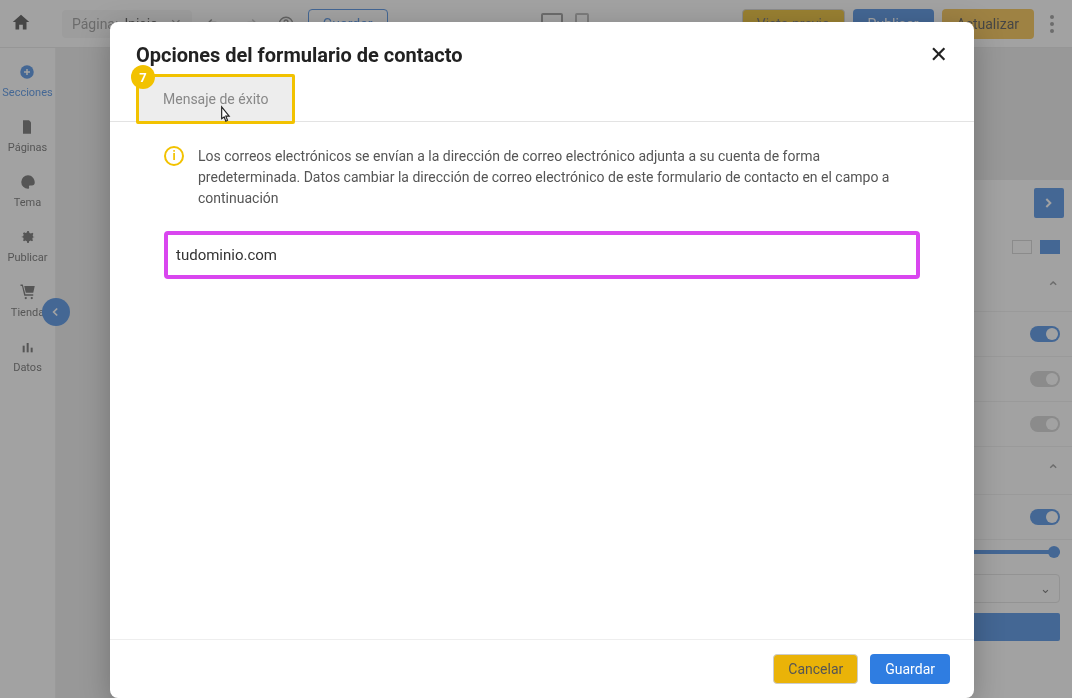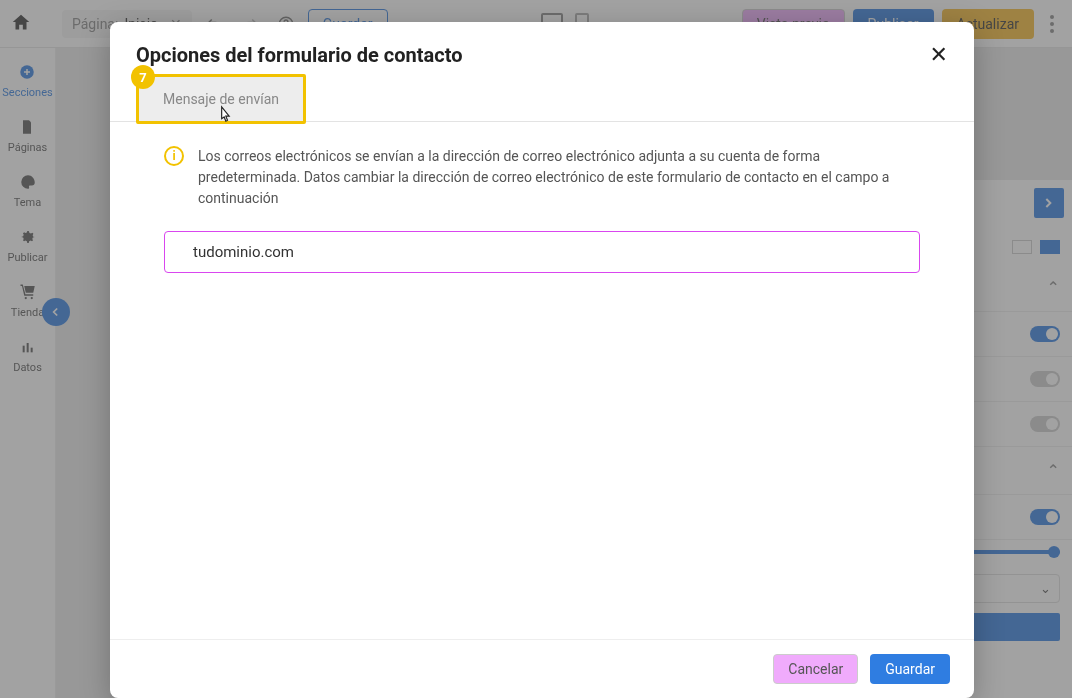--- a/index.html
+++ b/index.html
@@ -10,21 +10,21 @@
   .topbar .home-ico { width: 24px; height: 24px; color: #333; }
   .page-sel { margin-left: 20px; display: flex; align-items: center; gap: 6px; font-size: 14px; color: #666; background: #f4f4f4; padding: 6px 10px; border-radius: 4px; }
   .page-sel .lbl { color: #888; }
   .page-sel .val { color: #333; }
   .page-sel .x { margin-left: 6px; color: #888; }
   .tool-ico { width: 28px; height: 28px; display: flex; align-items: center; justify-content: center; color: #777; }
   .btn { padding: 6px 14px; border-radius: 4px; font-size: 14px; cursor: pointer; border: 1px solid transparent; display: inline-flex; align-items: center; }
   .btn-outline-primary { border-color: #2f7de1; color: #2f7de1; background: #fff; }
   .btn-primary { background: #2f7de1; color: #fff; }
   .btn-warning { background: #f5b82e; color: #333; }
-  .btn-light-outline { border: 1px solid #ccc; color: #555; background: #f0abfc; }
+  .btn-light-outline { border: 1px solid #ccc; color: #555; background: #eab308; }
   .spacer { flex: 1; }
   .device-icons { display: flex; gap: 12px; margin: 0 16px; }
   .device-icons .dev { width: 22px; height: 22px; border: 2px solid #888; border-radius: 2px; }
   .device-icons .dev.mobile { width: 14px; height: 22px; border-color: #aaa; }
   .kebab { display: flex; flex-direction: column; gap: 3px; padding: 0 8px; }
   .kebab span { width: 4px; height: 4px; background: #888; border-radius: 50%; }
 
   
   .leftnav { position: absolute; left: 0; top: 48px; bottom: 0; width: 56px; background: #fff; border-right: 1px solid #eee; display: flex; flex-direction: column; align-items: center; padding-top: 14px; gap: 18px; }
   .nav-item { display: flex; flex-direction: column; align-items: center; gap: 4px; color: #555; font-size: 11px; cursor: pointer; }
@@ -69,21 +69,21 @@
   .mtab.active::after { content: ""; position: absolute; left: 0; right: 0; bottom: -1px; height: 3px; background: #2f7de1; }
   .mtab.highlighted { border: 3px solid #f2c200; background: #ededed; border-radius: 2px; margin: -3px 0; padding: 14px 24px; }
   .badge7 { position: absolute; top: -12px; left: -8px; width: 24px; height: 24px; background: #f2c200; color: #fff; border-radius: 50%; display: flex; align-items: center; justify-content: center; font-weight: 700; font-size: 13px; }
   .cursor-ico { position: absolute; top: 28px; left: 76px; width: 20px; height: 24px; pointer-events: none; }
 
   .modal-body { padding: 24px 54px; flex: 1; }
   .info-row { display: flex; gap: 14px; align-items: flex-start; }
   .info-ico { width: 20px; height: 20px; border: 2px solid #f2c200; border-radius: 50%; color: #f2c200; display: flex; align-items: center; justify-content: center; font-size: 12px; font-weight: 700; flex: none; }
   .info-text { font-size: 14px; color: #555; line-height: 1.5; }
   .domain-input { margin-top: 22px; }
-  .domain-input input { width: 100%; padding: 11px 28px; border: 1px solid #d946ef; border-radius: 4px; font-size: 15px; color: #333; outline: none; }
+  .domain-input input { width: 100%; padding: 11px 8px; border: 4px solid #d946ef; border-radius: 4px; font-size: 15px; color: #333; outline: none; }
 
   .modal-foot { padding: 14px 24px; display: flex; justify-content: flex-end; gap: 12px; border-top: 1px solid #eee; }
 </style>
 </head>
 <body>
 
 <div class="topbar">
   <div class="home-ico">
     <svg viewBox="0 0 24 24" width="22" height="22" fill="#333">
         <path d="M12 3l9 8h-3v8h-4v-5h-4v5H6v-8H3z"></path>
@@ -253,21 +253,21 @@
 <div class="overlay"></div>
 
 <div class="modal">
   <div class="modal-head">
     <h2>Opciones del formulario de contacto</h2>
     <div class="close-x">✕</div>
   </div>
   <div class="modal-tabs">
     <div class="mtab highlighted" style="position:relative;">
       <div class="badge7">7</div>
-      <span>Mensaje de envían</span>
+      <span>Mensaje de éxito</span>
       <svg class="cursor-ico" viewBox="0 0 24 28">
           <path d="M8 2v14l3-2 2 5 2-1-2-5h4z" fill="#fff" stroke="#222" stroke-width="1.4"></path>
         </svg>
     </div>
   </div>
   <div class="modal-body">
     <div class="info-row">
       <div class="info-ico">i</div>
       <div class="info-text">Los correos electrónicos se envían a la dirección de correo electrónico adjunta a su cuenta de forma predeterminada. Datos cambiar la dirección de correo electrónico de este formulario de contacto en el campo a continuación</div>
     </div>

